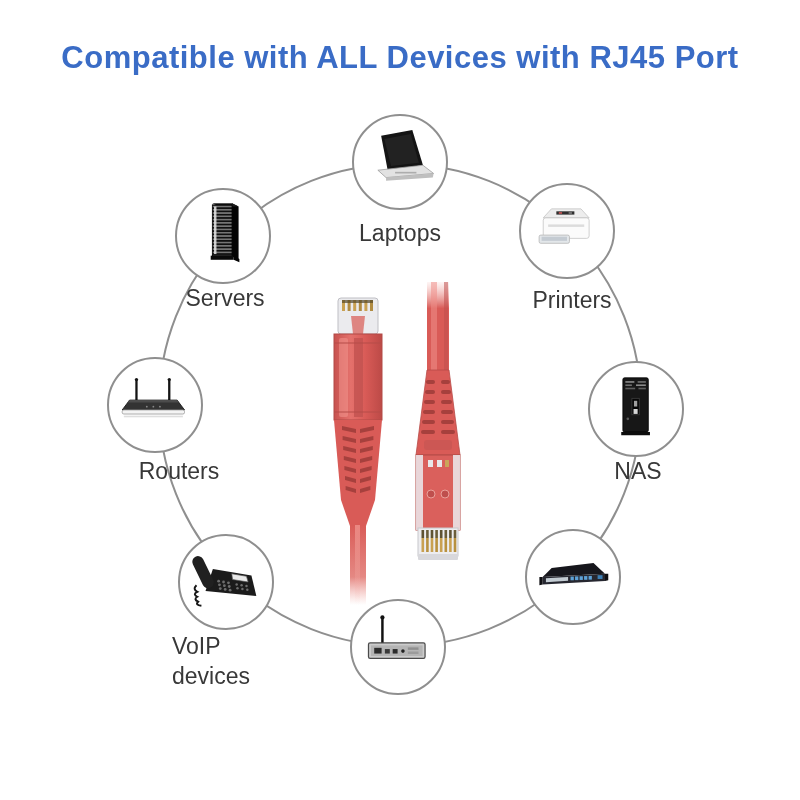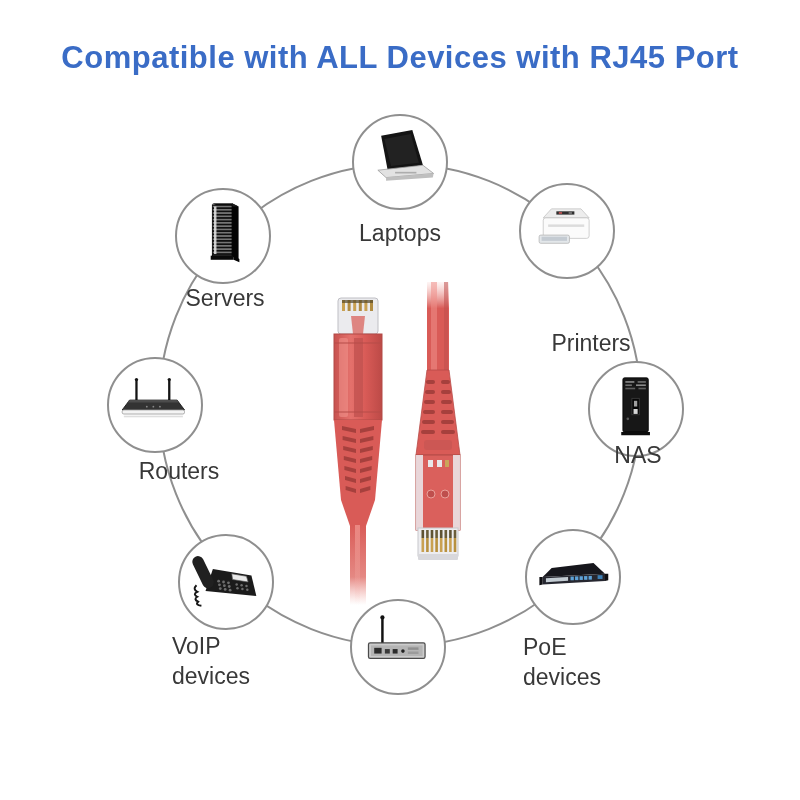--- a/index.html
+++ b/index.html
@@ -52,56 +52,55 @@
       <polygon points="31,23 67,23 77,34 21,34" fill="#ededed" stroke="#c5c5c5" stroke-width="1"></polygon>
       <rect x="37" y="26" width="22" height="4" fill="#2f2f2f"></rect>
       <rect x="40" y="27" width="4" height="2" fill="#c85555"></rect>
       <rect x="52" y="27" width="4" height="2" fill="#7d7d7d"></rect>
       <rect x="21" y="34" width="56" height="25" rx="3" fill="#fbfbfb" stroke="#c5c5c5" stroke-width="1"></rect>
       <rect x="27" y="42" width="44" height="3" fill="#dcdcdc"></rect>
       <rect x="16" y="55" width="37" height="10" rx="2" fill="#e3e7ea" stroke="#b7b7b7" stroke-width="1"></rect>
       <rect x="19" y="57" width="31" height="5" fill="#c4cbd2"></rect>
     </svg>
   </div>
-  <div class="dev-label" style="left:591px;top:285px;margin-top:43px;">Printers</div>
+  <div class="dev-label" style="left:572px;top:285px;">Printers</div>
 
   <div class="node" style="left:588px;top:361px;">
     <svg viewBox="0 0 100 100">
       <rect x="34" y="12" width="31" height="66" rx="2" fill="#171717" stroke="#000" stroke-width="1"></rect>
       <rect x="37" y="16" width="11" height="2" fill="#8a8a8a"></rect>
       <rect x="52" y="16" width="10" height="2" fill="#6f6f6f"></rect>
       <rect x="37" y="20" width="8" height="2" fill="#6f6f6f"></rect>
       <rect x="50" y="20" width="12" height="2" fill="#8a8a8a"></rect>
       <rect x="37" y="24" width="12" height="2" fill="#5f5f5f"></rect>
       <rect x="53" y="24" width="9" height="2" fill="#5f5f5f"></rect>
       <rect x="45" y="37" width="9" height="20" fill="#060606" stroke="#3c3c3c" stroke-width="1"></rect>
       <rect x="47.5" y="40" width="4" height="7" fill="#a0a0a0"></rect>
       <rect x="47" y="50" width="5" height="6" fill="#d6d6d6"></rect>
       <circle cx="40" cy="62" r="1.6" fill="#5a5a5a"></circle>
       <rect x="32" y="78" width="35" height="4" fill="#0c0c0c"></rect>
     </svg>
   </div>
-  <div class="dev-label" style="left:638px;top:440px;">NAS</div>
+  <div class="dev-label" style="left:638px;top:456px;">NAS</div>
 
   <div class="node" style="left:525px;top:529px;">
     <svg viewBox="0 0 100 100">
       <polygon points="24,39 75,33 89,46 13,50" fill="#16161c"></polygon>
       <polygon points="13,50 89,46 89,55 13,59" fill="#262730"></polygon>
       <polygon points="9,50 13,50 13,59 9,60" fill="#0f0f13"></polygon>
       <polygon points="89,46 93,46 93,54 89,55" fill="#0f0f13"></polygon>
       <polygon points="17,51.5 44,50 44,54.5 17,56.5" fill="#c3ccd3"></polygon>
       <rect x="47" y="49.5" width="4" height="4.5" fill="#5ea2d8"></rect>
       <rect x="52.5" y="49.3" width="4" height="4.5" fill="#5ea2d8"></rect>
       <rect x="58" y="49.1" width="4" height="4.5" fill="#5ea2d8"></rect>
       <rect x="63.5" y="48.9" width="4" height="4.5" fill="#5ea2d8"></rect>
       <rect x="69" y="48.7" width="4" height="4.5" fill="#5ea2d8"></rect>
       <rect x="80" y="47.8" width="6" height="4.6" fill="#3d7fb5"></rect>
     </svg>
   </div>
-  <div class="dev-label lbl-wrap" style="left:573px;top:632px;width:100px;">PoE devices</div>
 
   <div class="node" style="left:350px;top:599px;">
     <svg viewBox="0 0 100 100">
       <rect x="29.5" y="14" width="3" height="33" rx="1.5" fill="#111"></rect>
       <circle cx="31" cy="14" r="2.6" fill="#111"></circle>
       <rect x="14" y="45" width="69" height="19" rx="2" fill="#cccccc" stroke="#4a4a4a" stroke-width="1.5"></rect>
       <rect x="17" y="48" width="63" height="13" fill="#b4b4b4"></rect>
       <rect x="21" y="51" width="9" height="7" fill="#2c2c2c"></rect>
       <rect x="34" y="52.5" width="6" height="5.5" fill="#3a3a3a"></rect>
       <rect x="43.5" y="52.5" width="6" height="5.5" fill="#2c2c2c"></rect>

